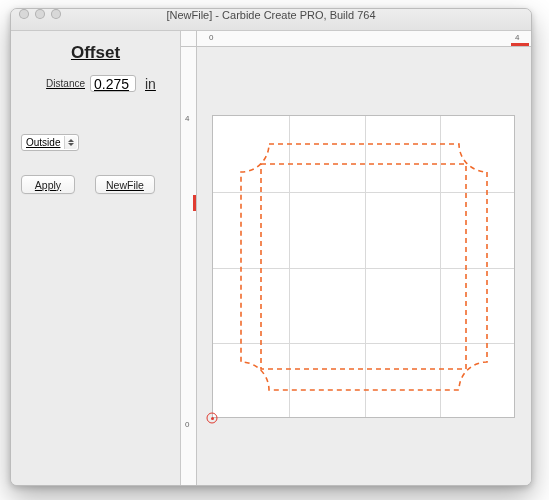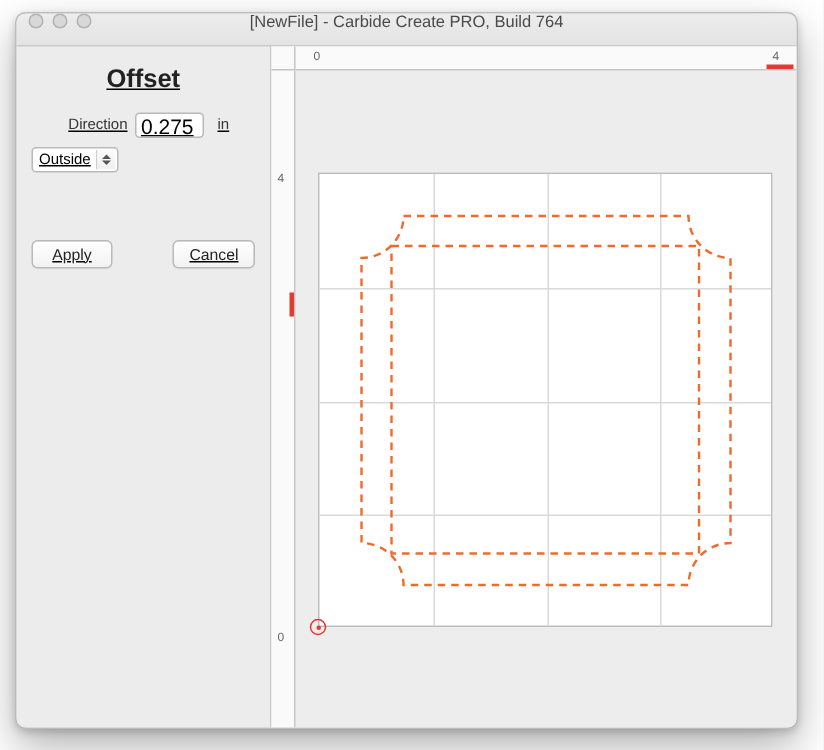--- a/index.html
+++ b/index.html
@@ -97,36 +97,37 @@
     .row-input {
       font-size: 14px;
       height: 17px;
       width: 46px;
       border: 1px solid #b9b9b9;
       border-radius: 3px;
       background: #fff;
       padding: 0 3px;
     }
     .unit {
-      font-size: 10px;
+      font-size: 14px;
       color: #333;
       margin-left: 4px;
     }
     .select-wrap {
       position: relative;
       display: flex;
       align-items: center;
       height: 17px;
       width: 58px;
       border: 1px solid #b9b9b9;
       border-radius: 3px;
       background: #fff;
       font-size: 10px;
       padding-left: 4px;
       padding-right: 16px;
+      margin-top: 36px;
     }
     .select-arrow {
       position: absolute;
       right: 1px;
       top: 1px;
       bottom: 1px;
       width: 13px;
       border-left: 1px solid #d0d0d0;
       display: flex;
       flex-direction: column;
@@ -139,22 +140,22 @@
     .select-arrow .tri {
       width: 0; height: 0;
       border-left: 3px solid transparent;
       border-right: 3px solid transparent;
     }
     .select-arrow .up { border-bottom: 3px solid #555; margin-bottom: 1px; }
     .select-arrow .down { border-top: 3px solid #555; }
     .btn-row {
       display: flex;
       gap: 20px;
-      margin-top: 39px;
-      justify-content: space-between;
+      margin-top: 18px;
+      justify-content: flex-start;
     }
     .btn {
       font-size: 10.5px;
       color: #222;
       height: 19px;
       min-width: 54px;
       padding: 0 10px;
       border: 1px solid #b9b9b9;
       border-radius: 4px;
       background: linear-gradient(#ffffff, #f2f2f2);
@@ -267,41 +268,41 @@
     <div class="title-text">[NewFile] - Carbide Create PRO, Build 764</div>
   </div>
 
   <div class="content">
 
     <div class="sidebar">
       <div class="panel-title">Offset</div>
 
 
       <div class="form-row">
-        <div class="row-label">Direction</div>
+        <div class="row-label">Distance</div>
         <input class="row-input" value="0.275" style="">
         <div class="unit">in</div>
       </div>
 
       <div class="form-row">
         <div class="select-wrap">
           <span>Outside</span>
           <div class="select-arrow">
             <div class="tri up"></div>
             <div class="tri down"></div>
           </div>
         </div>
       </div>
 
       <div class="btn-row">
         <div class="btn">
           <span>Apply</span>
         </div>
         <div class="btn">
-          <span>Cancel</span>
+          <span>NewFile</span>
         </div>
       </div>
     </div>
 
     <div class="canvas-area">
       <div class="ruler-corner"></div>
 
       <div class="ruler-h" id="ruler-h">
         <div class="mark-red" id="ruler-h-red" style="left: 314px; width: 18px;"></div>
       <div class="tick" style="left: 12px;">0</div>

